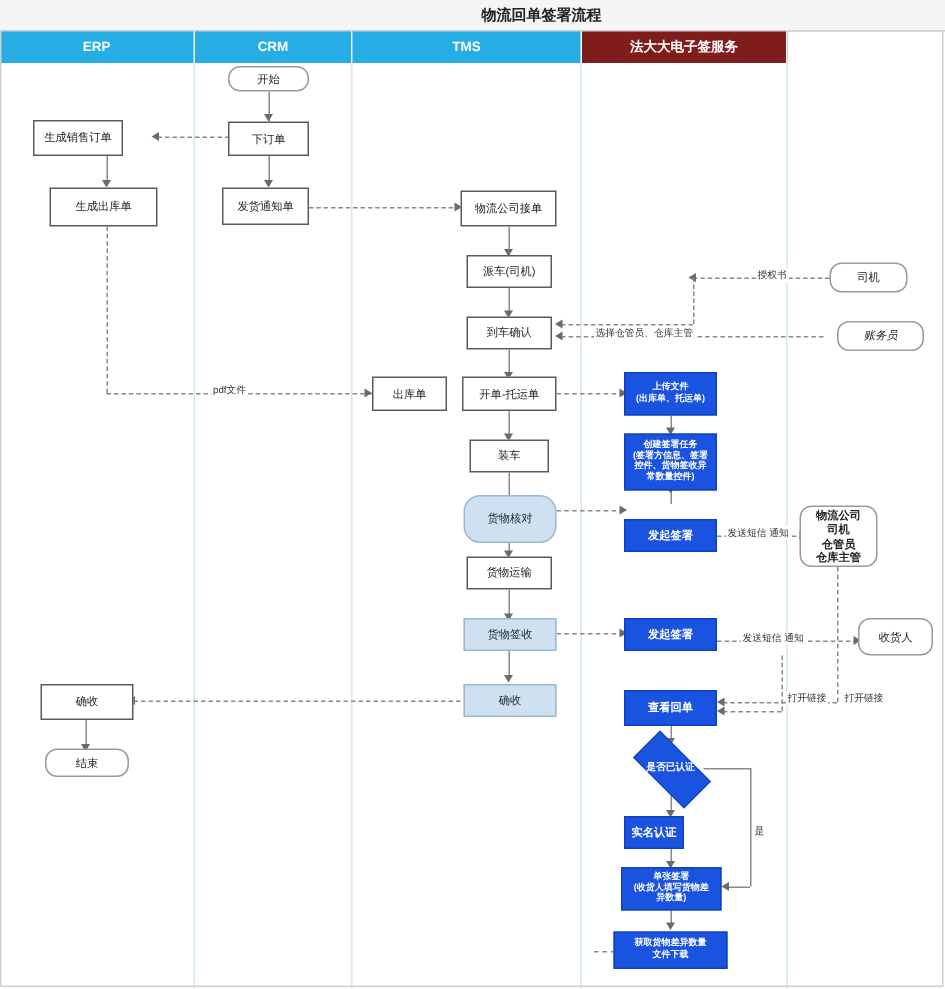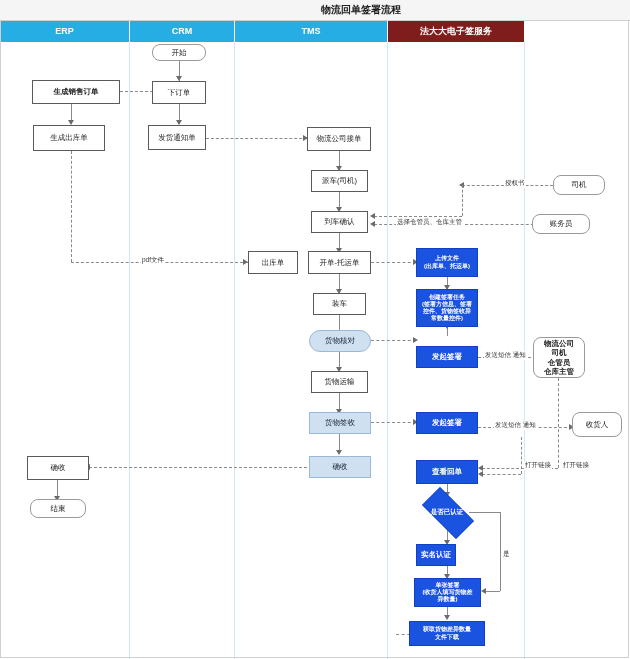--- a/index.html
+++ b/index.html
@@ -179,21 +179,21 @@
   <div class="node n-round" style="left:152px;top:44px;width:54px;height:17px;text-align:center;">
     <span>开始</span>
   </div>
   <div class="node n-plain" style="left:152px;top:81px;width:54px;height:23px;">
     <span>下订单</span>
   </div>
   <div class="node n-plain" style="left:148px;top:125px;width:58px;height:25px;">
     <span>发货通知单</span>
   </div>
 
-  <div class="node n-plain" style="left:32px;top:80px;width:88px;height:24px;font-weight:bold;">
+  <div class="node n-plain" style="left:22px;top:80px;width:60px;height:24px;">
     <span>生成销售订单</span>
   </div>
   <div class="node n-plain" style="left:33px;top:125px;width:72px;height:26px;">
     <span>生成出库单</span>
   </div>
   <div class="node n-plain" style="left:27px;top:456px;width:62px;height:24px;">
     <span>确收</span>
   </div>
   <div class="node n-round" style="left:30px;top:499px;width:56px;height:19px;">
     <span>结束</span>
@@ -210,21 +210,21 @@
   </div>
   <div class="node n-plain" style="left:308px;top:251px;width:63px;height:23px;">
     <span>开单-托运单</span>
   </div>
   <div class="node n-plain" style="left:248px;top:251px;width:50px;height:23px;">
     <span>出库单</span>
   </div>
   <div class="node n-plain" style="left:313px;top:293px;width:53px;height:22px;">
     <span>装车</span>
   </div>
-  <div class="node n-lblue" style="left:309px;top:330px;width:62px;height:22px;border-radius:11px;">
+  <div class="node n-lblue" style="left:309px;top:330px;width:62px;height:32px;border-radius:11px;">
     <span>货物核对</span>
   </div>
   <div class="node n-plain" style="left:311px;top:371px;width:57px;height:22px;">
     <span>货物运输</span>
   </div>
   <div class="node n-lblue" style="left:309px;top:412px;width:62px;height:22px;">
     <span>货物签收</span>
   </div>
   <div class="node n-lblue" style="left:309px;top:456px;width:62px;height:22px;">
     <span>确收</span>
@@ -262,21 +262,21 @@
 异数量)</span>
   </div>
   <div class="node n-blue2" style="left:409px;top:621px;width:76px;height:25px;">
     <span style="white-space:pre-line;">获取货物差异数量
 文件下载</span>
   </div>
 
   <div class="node n-round" style="left:553px;top:175px;width:52px;height:20px;">
     <span>司机</span>
   </div>
-  <div class="node n-round" style="left:532px;top:214px;width:58px;height:20px;">
+  <div class="node n-round" style="left:558px;top:214px;width:58px;height:20px;font-style:italic;">
     <span>账务员</span>
   </div>
   <div class="node n-round" style="left:533px;top:337px;width:52px;height:41px;">
     <span style="white-space:pre-line;font-weight:bold;">物流公司
 司机
 仓管员
 仓库主管</span>
   </div>
   <div class="node n-round" style="left:572px;top:412px;width:50px;height:25px;">
     <span>收货人</span>

